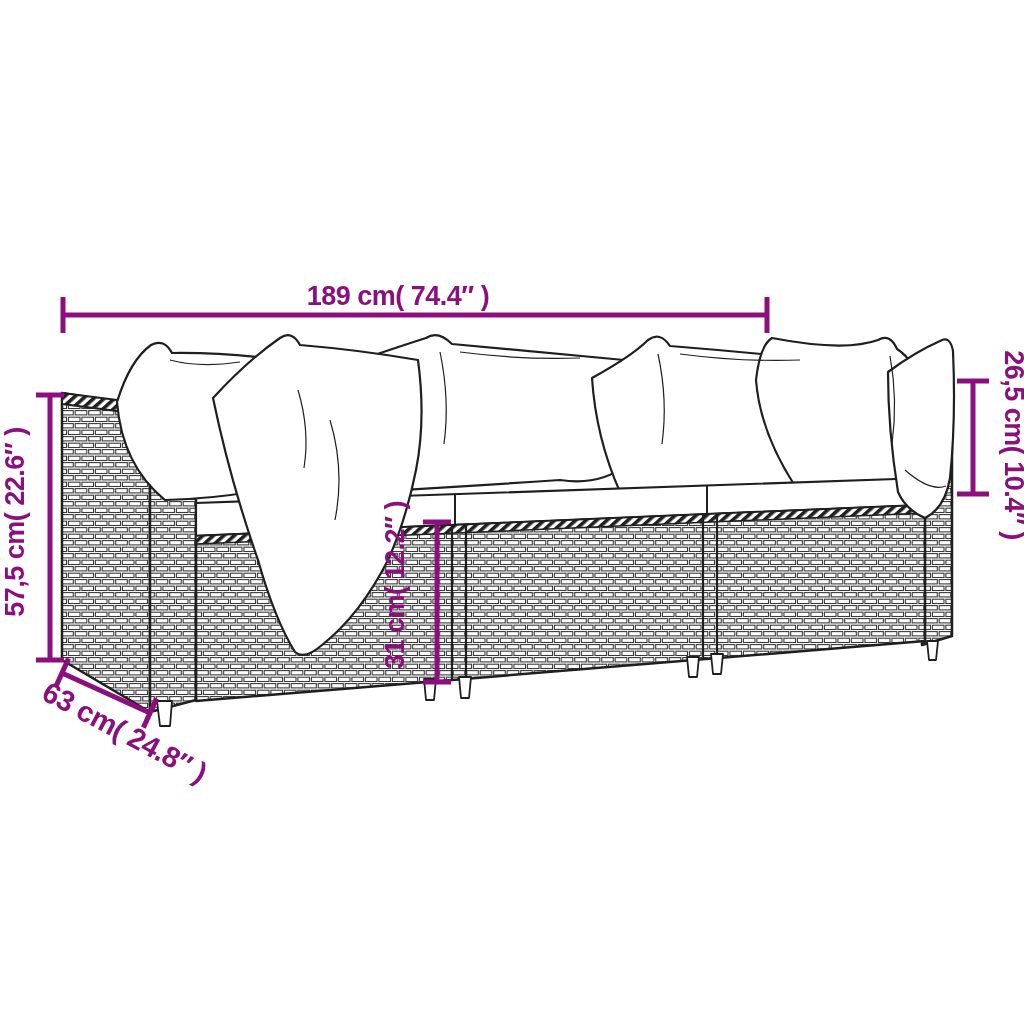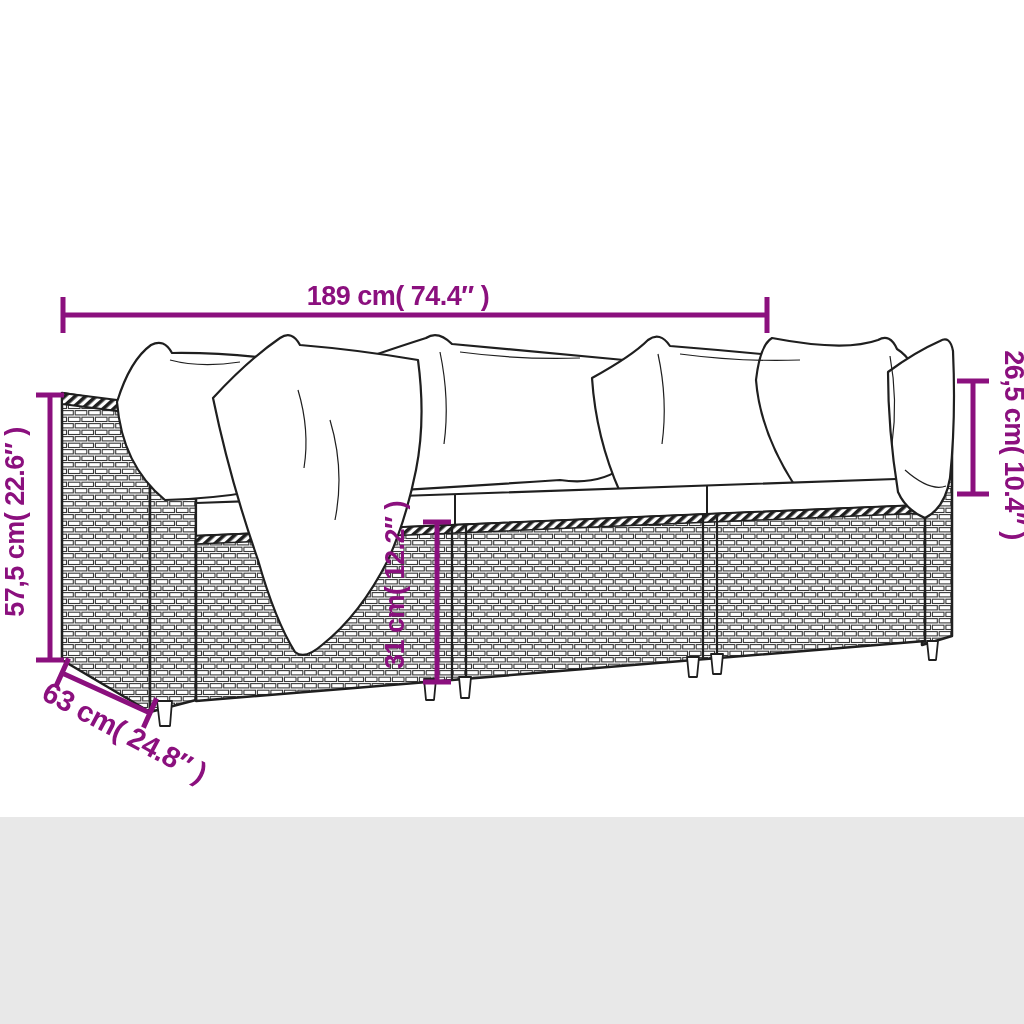--- a/index.html
+++ b/index.html
@@ -2,21 +2,21 @@
 <html style="--bg: #ffffff; --line: #1f1f1f; --dim: #8B107E;"><head>
 <meta charset="utf-8">
 <style>
   :root{
     --bg:#ffffff;
     --line:#1f1f1f;
     --dim:#8B107E;
   }
   html,body{margin:0;padding:0;background:#e8e8e8;}
   .stage{
-    width:1024px;height:817px;
+    width:1024px;height:1024px;
     background:var(--bg);
     position:relative;
     margin:0 auto;
     font-family:"Liberation Sans", sans-serif;
     overflow:hidden;
   }
   svg{position:absolute;inset:0;display:block;}
   .ink{stroke:var(--line);}
   .dim-stroke{stroke:var(--dim);fill:none;stroke-linecap:butt;}
   .dim-label{

